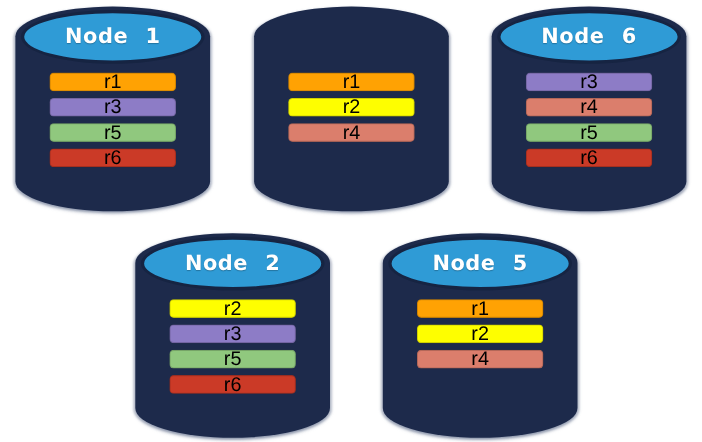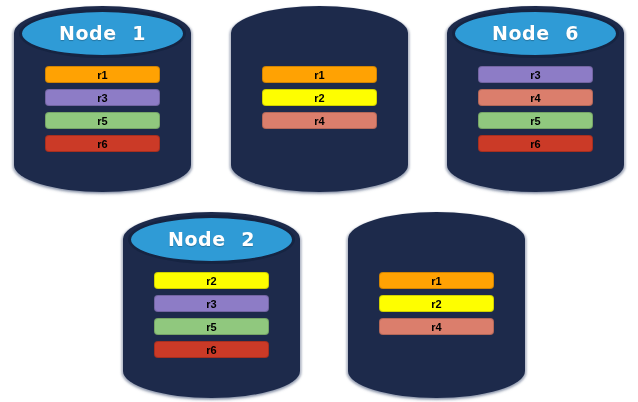--- a/index.html
+++ b/index.html
@@ -62,22 +62,22 @@
   .bar {
     width: 115px;
     height: 17px;
     border-radius: 4px;
     border: 1px solid rgba(0,0,0,0.18);
     box-sizing: border-box;
     display: flex;
     align-items: center;
     justify-content: center;
     font-family: "Liberation Sans", sans-serif;
-    font-size: 11px;
-    font-weight: bold;
+    font-size: 18px;
+    font-weight: normal;
     color: #000000;
   }
   
   .n1 { left: 14px;  top: 6px; }
   .n2 { left: 231px; top: 6px; }
   .n3 { left: 447px; top: 6px; }
   .n4 { left: 123px; top: 212px; }
   .n5 { left: 348px; top: 212px; }
 </style>
 </head>
@@ -128,20 +128,23 @@
     <div class="bars">
       <div class="bar" style="background: rgb(254, 254, 0);">r2</div>
       <div class="bar" style="background: rgb(141, 124, 198);">r3</div>
       <div class="bar" style="background: rgb(144, 200, 126);">r5</div>
       <div class="bar" style="background: rgb(203, 58, 39);">r6</div>
     </div>
   </div>
 
   <div class="cylinder n5">
     <div class="cyl-body"></div>
+    <div class="cyl-top">
+      <span class="cyl-title">Node 5</span>
+    </div>
     <div class="bars">
       <div class="bar" style="background: rgb(255, 162, 3);">r1</div>
       <div class="bar" style="background: rgb(254, 254, 0);">r2</div>
       <div class="bar" style="background: rgb(219, 126, 108);">r4</div>
     </div>
   </div>
 
 </div>
 
 </body></html>

